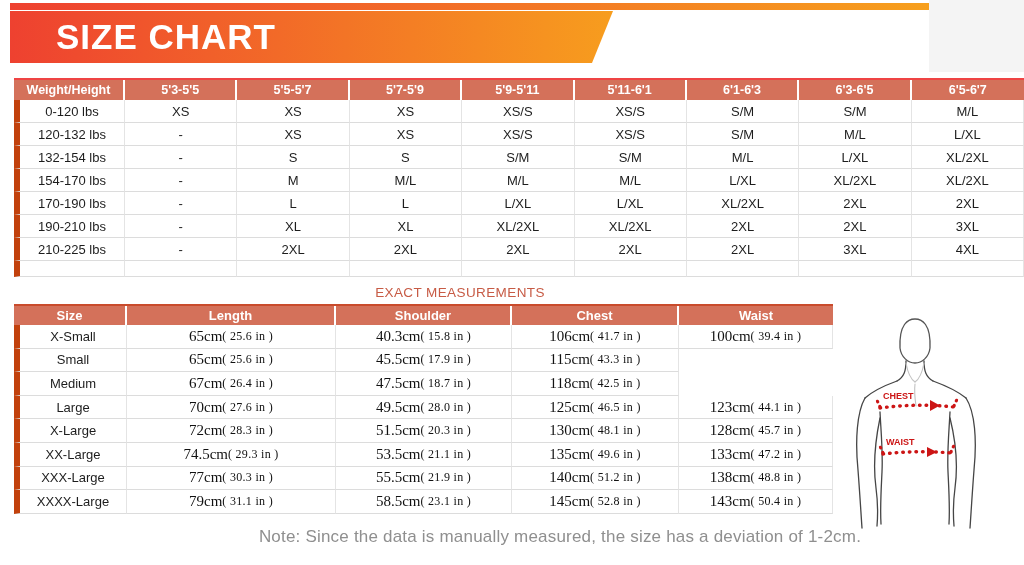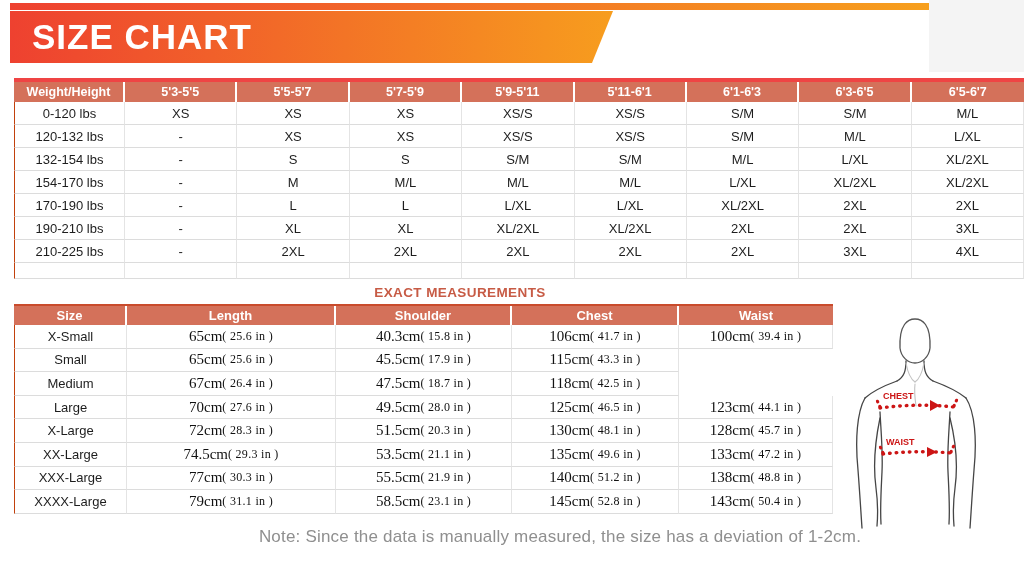--- a/index.html
+++ b/index.html
@@ -7,42 +7,42 @@
          font-family:"Liberation Sans",sans-serif;-webkit-font-smoothing:antialiased;}
 
   
   .top-strip{position:absolute;left:10px;top:3px;width:923px;height:7px;
              background:linear-gradient(90deg,#ee4130,#f7a01d);
              clip-path:polygon(0 0,100% 0,calc(100% - 4px) 100%,0 100%);}
   .banner{position:absolute;left:10px;top:11px;width:603px;height:52px;
           background:linear-gradient(90deg,#ee4130,#f79d1e);
           clip-path:polygon(0 0,100% 0,calc(100% - 21px) 100%,0 100%);
           display:flex;align-items:center;}
-  .banner-title{color:#fff;font-weight:bold;font-size:35px;letter-spacing:1px;padding-left:22px;}
+  .banner-title{color:#fff;font-weight:bold;font-size:35px;letter-spacing:1px;padding-left:46px;}
   .corner-block{position:absolute;right:0;top:0;width:95px;height:72px;background:#f4f4f4;}
 
   
   .hcell{background:#d4715a;color:#fff;font-weight:bold;display:flex;align-items:center;justify-content:center;
          border-right:2px solid #fff;}
   .hcell:last-child{border-right:none;}
   .cell{display:flex;align-items:center;justify-content:center;color:#1d1d1d;background:#fff;
         border-right:1px solid #e4e4e4;border-bottom:1px solid #dcdcdc;}
-  .row .cell:first-child{border-left:1px solid #c2410c;}
+  .row .cell:first-child{border-left:6px solid #c2410c;}
 
   
   .t1{position:absolute;left:14px;top:78px;width:1010px;}
   .t1 .row{display:grid;grid-template-columns:111px repeat(8,1fr);}
-  .t1 .hrow{border-top:4px solid #ef4444;}
+  .t1 .hrow{border-top:2px solid #ef4444;}
   .t1 .hcell{height:20px;font-size:12.5px;}
   .t1 .cell{height:22px;font-size:13px;}
   .t1 .empty .cell{height:15px;}
 
   
   .em-title{position:absolute;left:30px;top:285px;width:860px;text-align:center;
-            color:#c75b45;font-weight:bold;font-size:13.5px;letter-spacing:.4px;}
+            color:#c75b45;font-weight:normal;font-size:13.5px;letter-spacing:.4px;}
 
   
   .t2{position:absolute;left:14px;top:304px;width:819px;}
   .t2 .row{display:grid;grid-template-columns:113px 209px 176px 167px 154px;}
   .t2 .hrow{border-top:2px solid #c94b2c;}
   .t2 .hcell{height:19px;font-size:13px;}
   .t2 .cell{height:22.6px;font-size:13px;}
   .m-cm{font-family:Liberation Serif, serif;font-size:15px;color:#111;}
   .m-in{font-family:"Liberation Serif",serif;font-size:12px;color:#111;margin-left:0;letter-spacing:.3px;}
 

